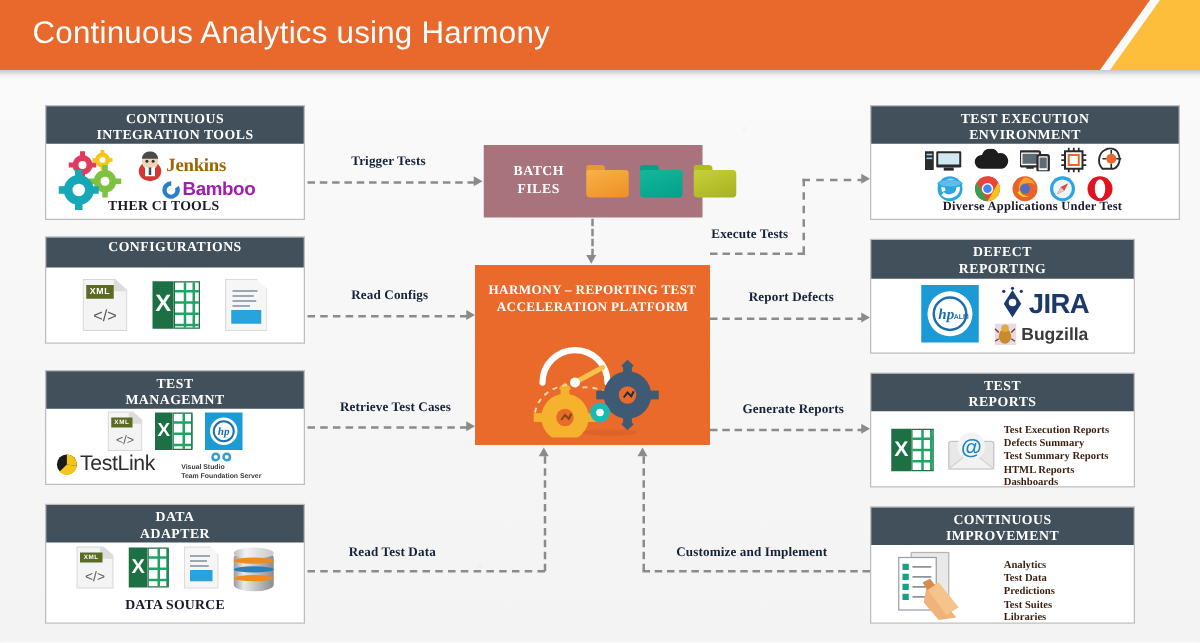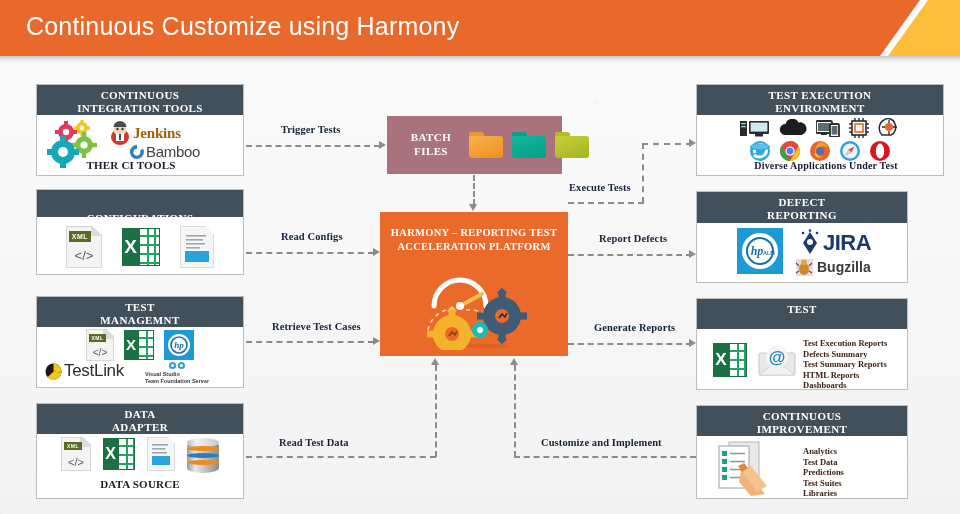--- a/index.html
+++ b/index.html
@@ -220,43 +220,43 @@
     border-right: 4.5px solid transparent;
   }
   .conn-label {
     position: absolute;
     font-family: "Liberation Serif", serif; font-weight: bold;
     font-size: 10.5px; color: #152238; white-space: nowrap;
     letter-spacing: .1px;
   }
   .jenkins-word { font-family: "Liberation Serif", serif; font-weight: bold;
     font-size: 15px; color: #a16207; letter-spacing: -.2px; }
-  .bamboo-word { font-family: "Liberation Sans", sans-serif; font-weight: normal;
-    font-size: 15px; color: #404040; letter-spacing: -.3px; }
+  .bamboo-word { font-family: "Liberation Sans", sans-serif; font-weight: bold;
+    font-size: 15px; color: #a21caf; letter-spacing: -.3px; }
   .jira-word { font-family: "Liberation Sans", sans-serif; font-weight: bold;
     font-size: 22px; color: #1b3a6b; letter-spacing: -.5px; }
   .bugzilla-word { font-family: "Liberation Sans", sans-serif; font-weight: bold;
     font-size: 14px; color: #3a3a3a; }
   .testlink-word { font-family: "Liberation Sans", sans-serif;
     font-size: 17px; color: #2e2e2e; letter-spacing: -.3px; }
   .list-text {
     font-family: "Liberation Serif", serif; font-weight: bold;
     font-size: 8.5px; line-height: 10.5px; color: #3a1f10;
     white-space: nowrap;
   }
 </style>
 </head>
 <body>
 
 <div id="slide">
 
   <div id="header">
     <div id="header-orange"></div>
     <div id="header-yellow"></div>
-    <div id="header-title">Continuous Customize using Harmony</div>
+    <div id="header-title">Continuous Analytics using Harmony</div>
   </div>
   <div id="header-shadow"></div>
 
   <div class="panel" style="left:36px; top:84px; width:208px; height:92px;">
     <div class="panel-head" style="height:30px;">
       <div>CONTINUOUS</div>
       <div>INTEGRATION TOOLS</div>
     </div>
     <div class="panel-body" style="height:60px;">
 
@@ -314,21 +314,21 @@
         <svg width="16" height="16">
           <path d="M8 1 a7 7 0 1 0 6 3.6 l-3 2.2 a3.5 3.5 0 1 1 -3-2.1 Z" fill="#2a7fc9"></path>
         </svg>
         <span class="bamboo-word" style="margin-left:1px;">Bamboo</span>
       </div>
       <div class="caption" style="position:absolute;left:34px;top:44px;width:120px;">THER CI TOOLS</div>
     </div>
   </div>
 
   <div class="panel" style="left:36px; top:189px; width:208px; height:86px;">
-    <div class="panel-head" style="height:24px;padding-top:22px;">
+    <div class="panel-head" style="height:24px;padding-top:2px;">
       <div>CONFIGURATIONS</div>
     </div>
     <div class="panel-body icon-row" style="height:60px;gap:20px;">
       <div class="ico-xml">
         <div class="fold"></div>
         <div class="tag">XML</div>
         <div class="code">&lt;/&gt;</div>
       </div>
       <div class="ico-xls">
         <div class="x">X</div>
@@ -592,20 +592,21 @@
           </g>
         </svg>
         <span class="bugzilla-word" style="margin-left:2px;">Bugzilla</span>
       </div>
     </div>
   </div>
 
   <div class="panel" style="left:696px; top:298px; width:212px; height:92px;">
     <div class="panel-head" style="height:30px;">
       <div>TEST</div>
+      <div>REPORTS</div>
     </div>
     <div class="panel-body" style="height:60px;">
       <div class="ico-xls" style="position:absolute;left:16px;top:14px;width:34px;height:34px;">
         <div class="x" style="width:16px;height:34px;font-size:17px;line-height:34px;">X</div>
         <div class="grid" style="width:18px;height:34px;"></div>
       </div>
       <svg width="40" height="32" style="position:absolute;left:60px;top:16px;">
         <rect x="2" y="8" width="36" height="22" rx="2" fill="#e8e8e8" stroke="#c5c5c5"></rect>
         <path d="M2 30 L20 16 L38 30 Z" fill="#f2f2f2" stroke="#d2d2d2"></path>
         <circle cx="20" cy="12" r="11" fill="#f4f4f4"></circle>

